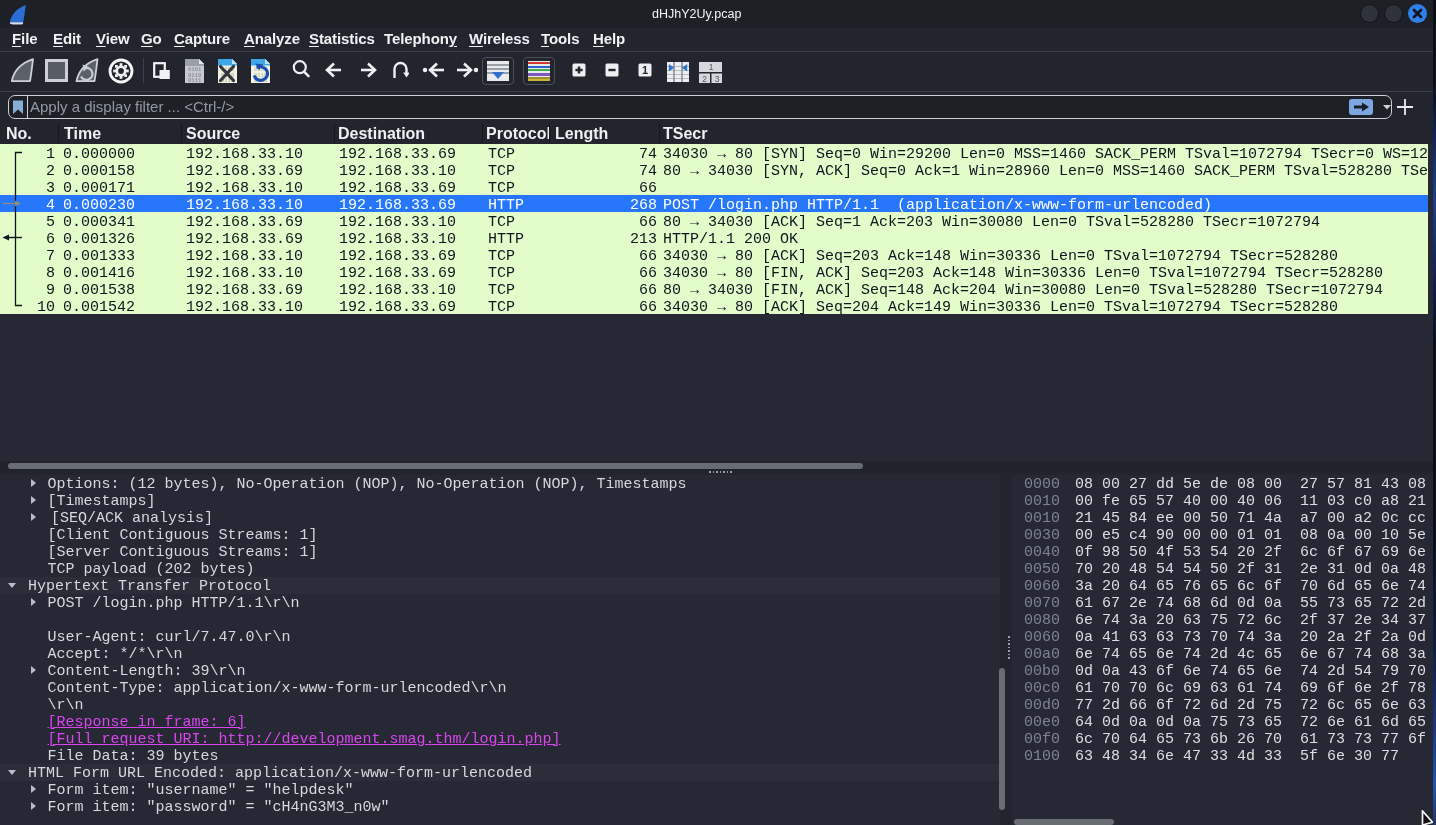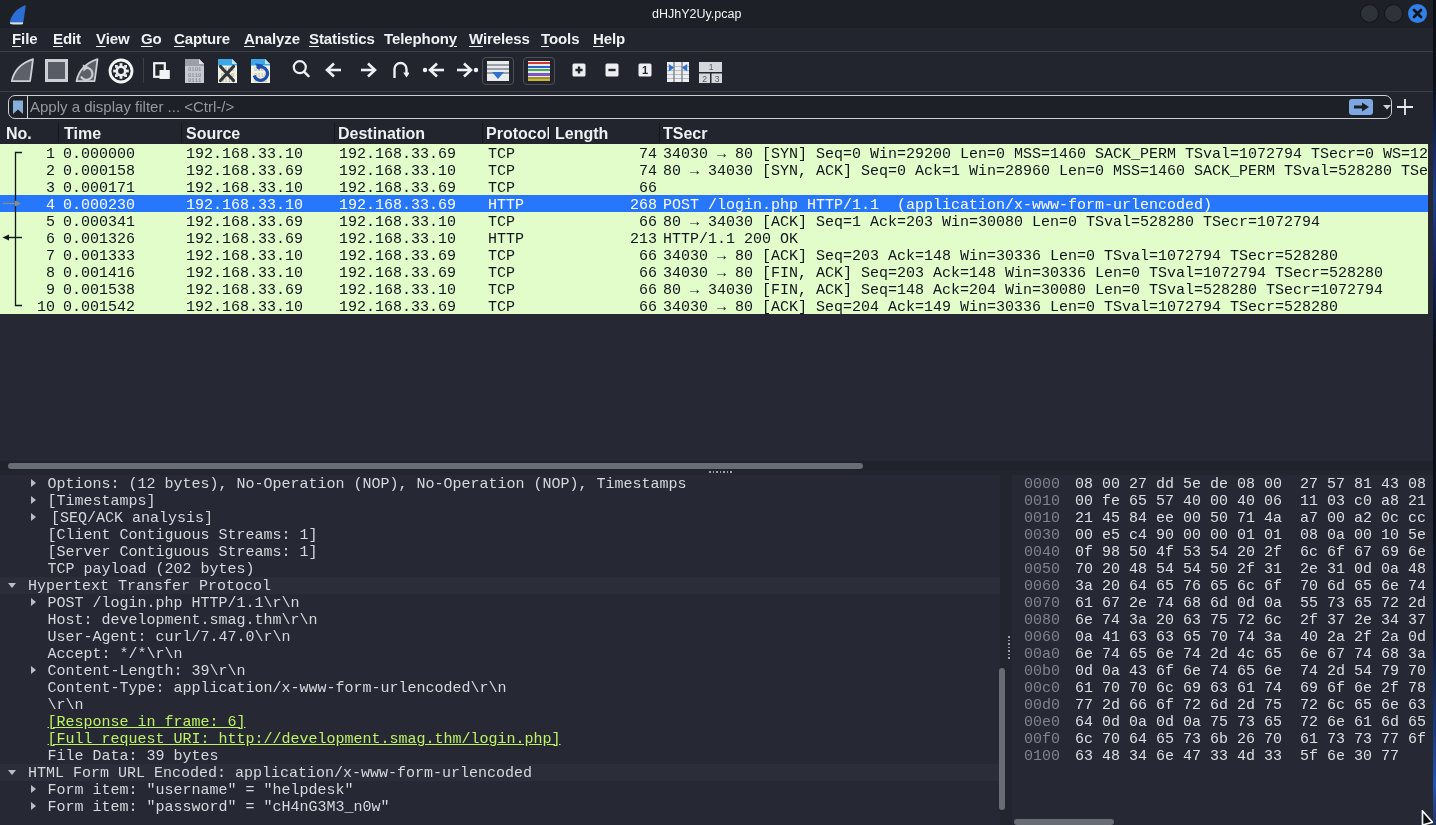--- a/index.html
+++ b/index.html
@@ -42,21 +42,21 @@
   .cinfo{left:663px}
   #plempty{position:absolute;left:0;top:314px;width:1433px;height:157px;background:#262933}
   #plhscroll{position:absolute;left:8px;top:463px;width:855px;height:6px;border-radius:3px;background:#686c73}
   
   .hdots{position:absolute;display:flex;gap:2px}
   .hdots i{width:1.5px;height:2px;background:#9aa0a8;display:block}
   
   #details{position:absolute;left:0;top:475px;width:1000px;height:350px;background:#262933;color:#d5d8dc;overflow:hidden}
   .drow{position:absolute;left:0;width:1000px;height:17px;padding-top:1px;box-sizing:border-box}
   .drow.hl{background:#2b2e38}
-  .dlink{color:#bef264;text-decoration:underline}
+  .dlink{color:#d946ef;text-decoration:underline}
   .tri-r{position:absolute;width:0;height:0;border-left:5px solid #b9bdc4;border-top:4px solid transparent;border-bottom:4px solid transparent;top:4px}
   .tri-d{position:absolute;width:0;height:0;border-top:5px solid #b9bdc4;border-left:4px solid transparent;border-right:4px solid transparent;top:6px}
   #dvscroll{position:absolute;left:999px;top:668px;width:6px;height:142px;border-radius:3px;background:#686c73}
   .vdots{position:absolute;left:1008px;display:flex;flex-direction:column;gap:2px}
   .vdots i{width:2px;height:1.5px;background:#9aa0a8;display:block}
   #hex{position:absolute;left:1012px;top:475px;width:421px;height:350px;background:#262933;overflow:hidden}
   .xrow{position:absolute;height:17px;padding-top:1px;box-sizing:border-box}
   .xoff{position:absolute;left:12px;color:#7e848d}
   .xb{position:absolute;left:63px;color:#dcdfe2}
   #hexhscroll{position:absolute;left:1014px;top:819px;width:100px;height:6px;border-radius:3px;background:#686c73}
@@ -299,21 +299,20 @@
       <i></i>
     </div>
   <div id="details" class="mono"><div class="drow" style="top:0px"><span class="tri-r" style="left:31px"></span><span style="position:absolute;left:47.5px">Options: (12 bytes), No-Operation (NOP), No-Operation (NOP), Timestamps</span></div>
 <div class="drow" style="top:17px"><span class="tri-r" style="left:31px"></span><span style="position:absolute;left:47.5px">[Timestamps]</span></div>
 <div class="drow" style="top:34px"><span class="tri-r" style="left:31px"></span><span style="position:absolute;left:51px">[SEQ/ACK analysis]</span></div>
 <div class="drow" style="top:51px"><span style="position:absolute;left:47.5px">[Client Contiguous Streams: 1]</span></div>
 <div class="drow" style="top:68px"><span style="position:absolute;left:47.5px">[Server Contiguous Streams: 1]</span></div>
 <div class="drow" style="top:85px"><span style="position:absolute;left:47.5px">TCP payload (202 bytes)</span></div>
 <div class="drow hl" style="top:102px"><span class="tri-d" style="left:8px"></span><span style="position:absolute;left:28px">Hypertext Transfer Protocol</span></div>
 <div class="drow" style="top:119px"><span class="tri-r" style="left:31px"></span><span style="position:absolute;left:47.5px">POST /login.php HTTP/1.1\r\n</span></div>
-<div class="drow" style="top:136px"><span style="position:absolute;left:47.5px">Host: development.smag.thm\r\n</span></div>
 <div class="drow" style="top:153px"><span style="position:absolute;left:47.5px">User-Agent: curl/7.47.0\r\n</span></div>
 <div class="drow" style="top:170px"><span style="position:absolute;left:47.5px">Accept: */*\r\n</span></div>
 <div class="drow" style="top:187px"><span class="tri-r" style="left:31px"></span><span style="position:absolute;left:47.5px">Content-Length: 39\r\n</span></div>
 <div class="drow" style="top:204px"><span style="position:absolute;left:47.5px">Content-Type: application/x-www-form-urlencoded\r\n</span></div>
 <div class="drow" style="top:221px"><span style="position:absolute;left:47.5px">\r\n</span></div>
 <div class="drow" style="top:238px"><span class="dlink" style="position:absolute;left:47.5px">[Response in frame: 6]</span></div>
 <div class="drow" style="top:255px"><span class="dlink" style="position:absolute;left:47.5px">[Full request URI: http://development.smag.thm/login.php]</span></div>
 <div class="drow" style="top:272px"><span style="position:absolute;left:47.5px">File Data: 39 bytes</span></div>
 <div class="drow hl" style="top:289px"><span class="tri-d" style="left:8px"></span><span style="position:absolute;left:28px">HTML Form URL Encoded: application/x-www-form-urlencoded</span></div>
 <div class="drow" style="top:306px"><span class="tri-r" style="left:31px"></span><span style="position:absolute;left:47.5px">Form item: "username" = "helpdesk"</span></div>
@@ -330,21 +329,21 @@
     </div>
   <div id="hex" class="mono"><div class="xrow" style="top:0px"><span class="xoff">0000</span><span class="xb">08 00 27 dd 5e de 08 00  27 57 81 43 08</span></div>
 <div class="xrow" style="top:17px"><span class="xoff">0010</span><span class="xb">00 fe 65 57 40 00 40 06  11 03 c0 a8 21</span></div>
 <div class="xrow" style="top:34px"><span class="xoff">0010</span><span class="xb">21 45 84 ee 00 50 71 4a  a7 00 a2 0c cc</span></div>
 <div class="xrow" style="top:51px"><span class="xoff">0030</span><span class="xb">00 e5 c4 90 00 00 01 01  08 0a 00 10 5e</span></div>
 <div class="xrow" style="top:68px"><span class="xoff">0040</span><span class="xb">0f 98 50 4f 53 54 20 2f  6c 6f 67 69 6e</span></div>
 <div class="xrow" style="top:85px"><span class="xoff">0050</span><span class="xb">70 20 48 54 54 50 2f 31  2e 31 0d 0a 48</span></div>
 <div class="xrow" style="top:102px"><span class="xoff">0060</span><span class="xb">3a 20 64 65 76 65 6c 6f  70 6d 65 6e 74</span></div>
 <div class="xrow" style="top:119px"><span class="xoff">0070</span><span class="xb">61 67 2e 74 68 6d 0d 0a  55 73 65 72 2d</span></div>
 <div class="xrow" style="top:136px"><span class="xoff">0080</span><span class="xb">6e 74 3a 20 63 75 72 6c  2f 37 2e 34 37</span></div>
-<div class="xrow" style="top:153px"><span class="xoff">0060</span><span class="xb">0a 41 63 63 65 70 74 3a  40 2a 2f 2a 0d</span></div>
+<div class="xrow" style="top:153px"><span class="xoff">0060</span><span class="xb">0a 41 63 63 73 70 74 3a  20 2a 2f 2a 0d</span></div>
 <div class="xrow" style="top:170px"><span class="xoff">00a0</span><span class="xb">6e 74 65 6e 74 2d 4c 65  6e 67 74 68 3a</span></div>
 <div class="xrow" style="top:187px"><span class="xoff">00b0</span><span class="xb">0d 0a 43 6f 6e 74 65 6e  74 2d 54 79 70</span></div>
 <div class="xrow" style="top:204px"><span class="xoff">00c0</span><span class="xb">61 70 70 6c 69 63 61 74  69 6f 6e 2f 78</span></div>
 <div class="xrow" style="top:221px"><span class="xoff">00d0</span><span class="xb">77 2d 66 6f 72 6d 2d 75  72 6c 65 6e 63</span></div>
 <div class="xrow" style="top:238px"><span class="xoff">00e0</span><span class="xb">64 0d 0a 0d 0a 75 73 65  72 6e 61 6d 65</span></div>
 <div class="xrow" style="top:255px"><span class="xoff">00f0</span><span class="xb">6c 70 64 65 73 6b 26 70  61 73 73 77 6f</span></div>
 <div class="xrow" style="top:272px"><span class="xoff">0100</span><span class="xb">63 48 34 6e 47 33 4d 33  5f 6e 30 77</span></div></div>
   <div id="hexhscroll"></div>
   <svg class="abs" style="left:1421px;top:810px" width="14" height="15" viewBox="0 0 14 15">
     <path d="M1.5 1 L1.5 15 L11.5 12.2 Z" fill="#0c0e12" stroke="#f5f6f8" stroke-width="1.7"></path>

